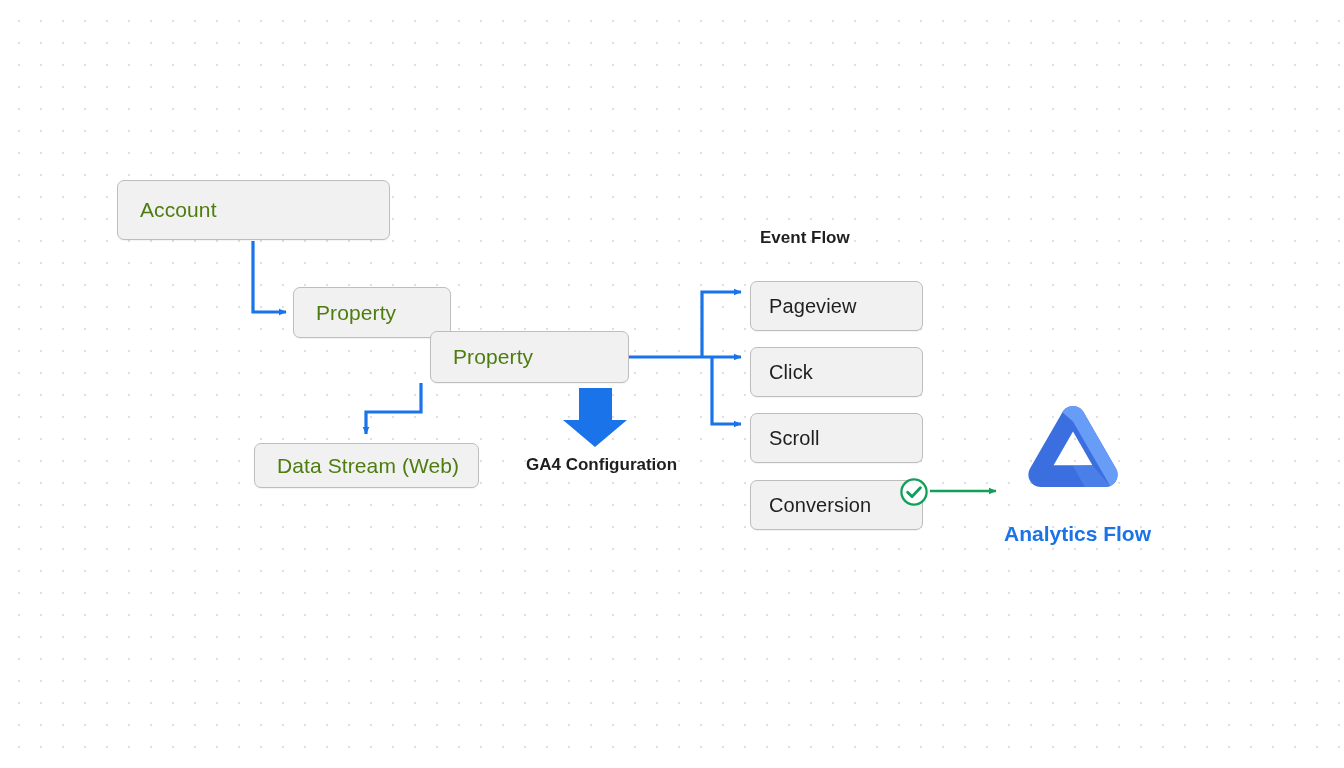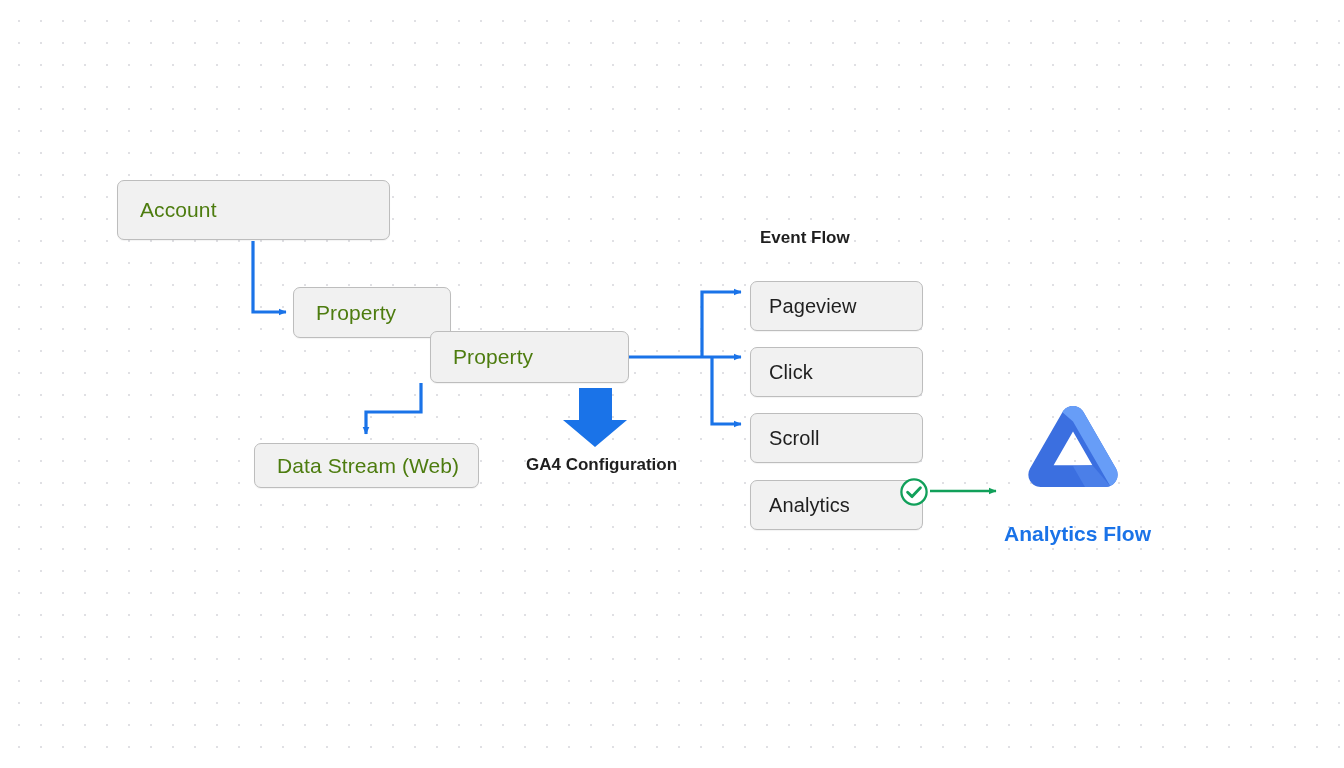--- a/index.html
+++ b/index.html
@@ -153,21 +153,21 @@
 
   <div class="node event" style="left:750px; top:332px; width:173px; height:50px;">
     <span class="node-label">Click</span>
   </div>
 
   <div class="node event" style="left:750px; top:398px; width:173px; height:50px;">
     <span class="node-label">Scroll</span>
   </div>
 
   <div class="node event" style="left:750px; top:465px; width:173px; height:50px;">
-    <span class="node-label">Analytics</span>
+    <span class="node-label">Conversion</span>
   </div>
 
   <div class="check-badge" style="left:899px; top:477px;">
     <svg width="30" height="30" viewBox="0 0 30 30">
       <circle cx="15" cy="15" r="12.6" fill="#ffffff" stroke="#11a05a" stroke-width="2.3"></circle>
       <path d="M8.6,15.3 L13.1,19.6 L21.4,10.8" fill="none" stroke="#11a05a" stroke-width="2.9" stroke-linecap="round" stroke-linejoin="round"></path>
     </svg>
   </div>
 
   <div class="caption" style="left:526px; top:455px;">GA4 Configuration</div>

